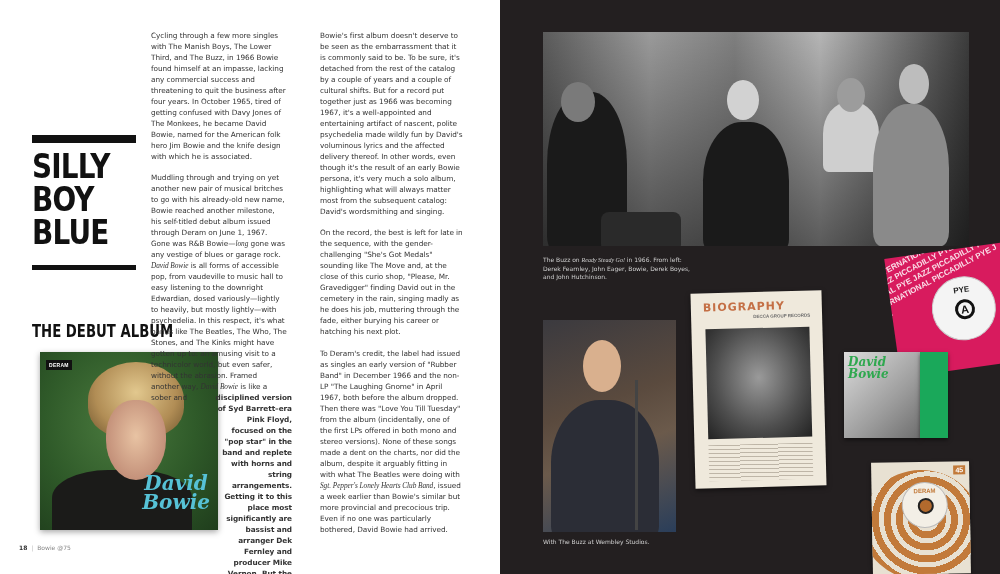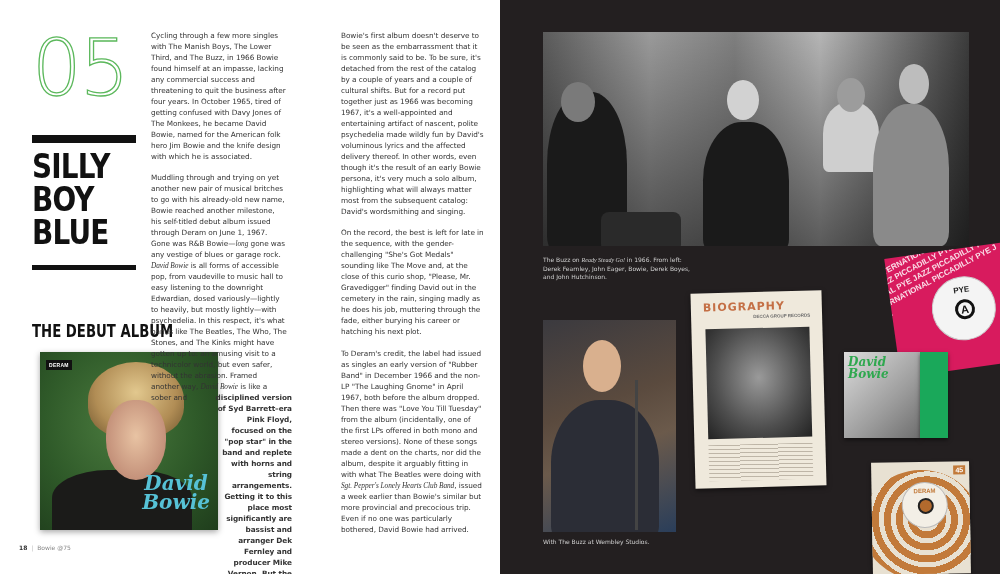--- a/index.html
+++ b/index.html
@@ -63,21 +63,21 @@
     font-size: 20px; line-height: 19px; text-align: center;
   }
 
   .col {
     position: absolute; font-family: "DejaVu Sans", sans-serif;
     font-size: 7.3px; line-height: 11px; color: #333; letter-spacing: -0.05px;
   }
   .col p { margin-bottom: 10.4px; }
   .col-1 { left: 151px; top: 30px; width: 136px; }
   .col-1b { left: 214px; top: 392px; width: 78px; text-align: right; font-weight: bold; }
-  .col-2 { left: 341px; top: 30px; width: 143px; }
+  .col-2 { left: 320px; top: 30px; width: 143px; }
   em { font-style: italic; font-family: Liberation Serif, serif; }
 
   .folio {
     position: absolute; left: 19px; top: 544px; font-size: 6px; color: #888;
     font-family: "DejaVu Sans", sans-serif;
   }
   .folio .num { font-weight: bold; color: #333; }
   .folio .sep { color: #bbb; margin: 0 2px; }
 
   
@@ -175,21 +175,20 @@
     position: absolute; right: 4px; top: 4px; background: #c27a3a; color: #fff;
     font-size: 7px; font-weight: bold; padding: 1px 2px;
   }
 </style>
 </head>
 <body>
 
 <div class="spread">
 
   <div class="page-left">
-    <div class="chapter-num">05</div>
     <div class="rule rule-top"></div>
     <div class="chapter-title">SILLY BOY BLUE</div>
     <div class="rule rule-mid"></div>
     <div class="section-head">THE DEBUT ALBUM</div>
 
     <div class="album-cover">
       <div class="deram-badge">DERAM</div>
       <div class="cover-body"></div>
       <div class="cover-hair"></div>
       <div class="cover-face"></div>

